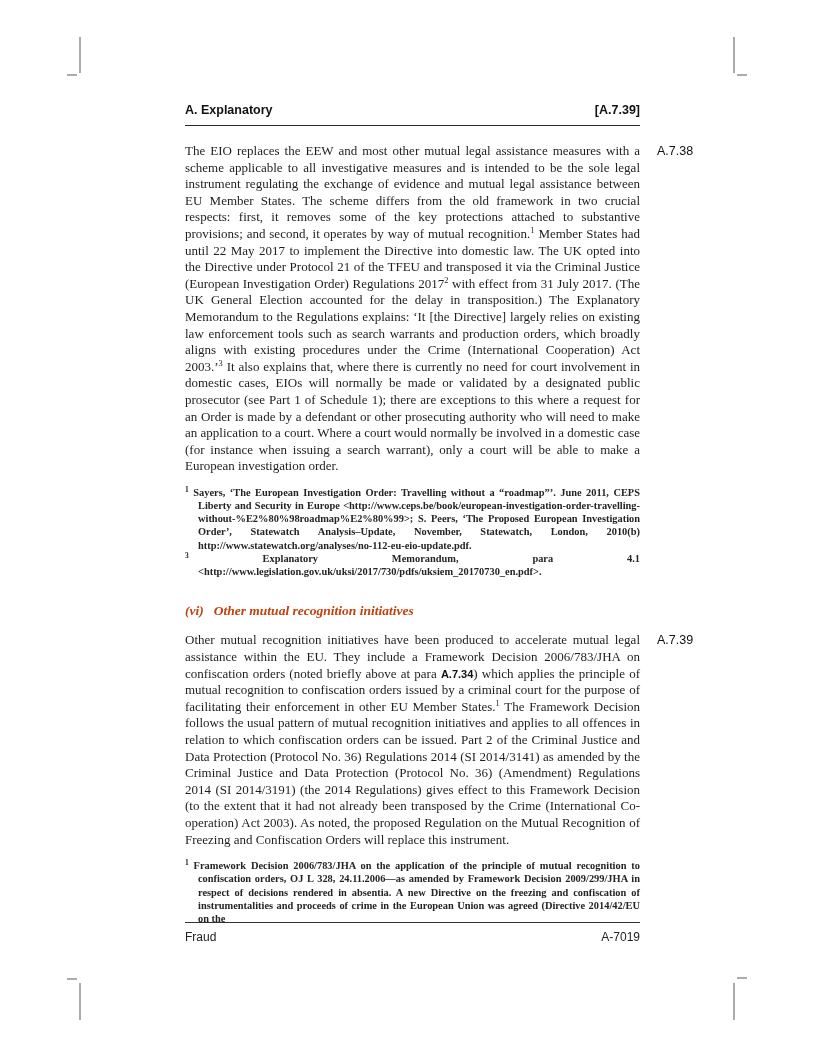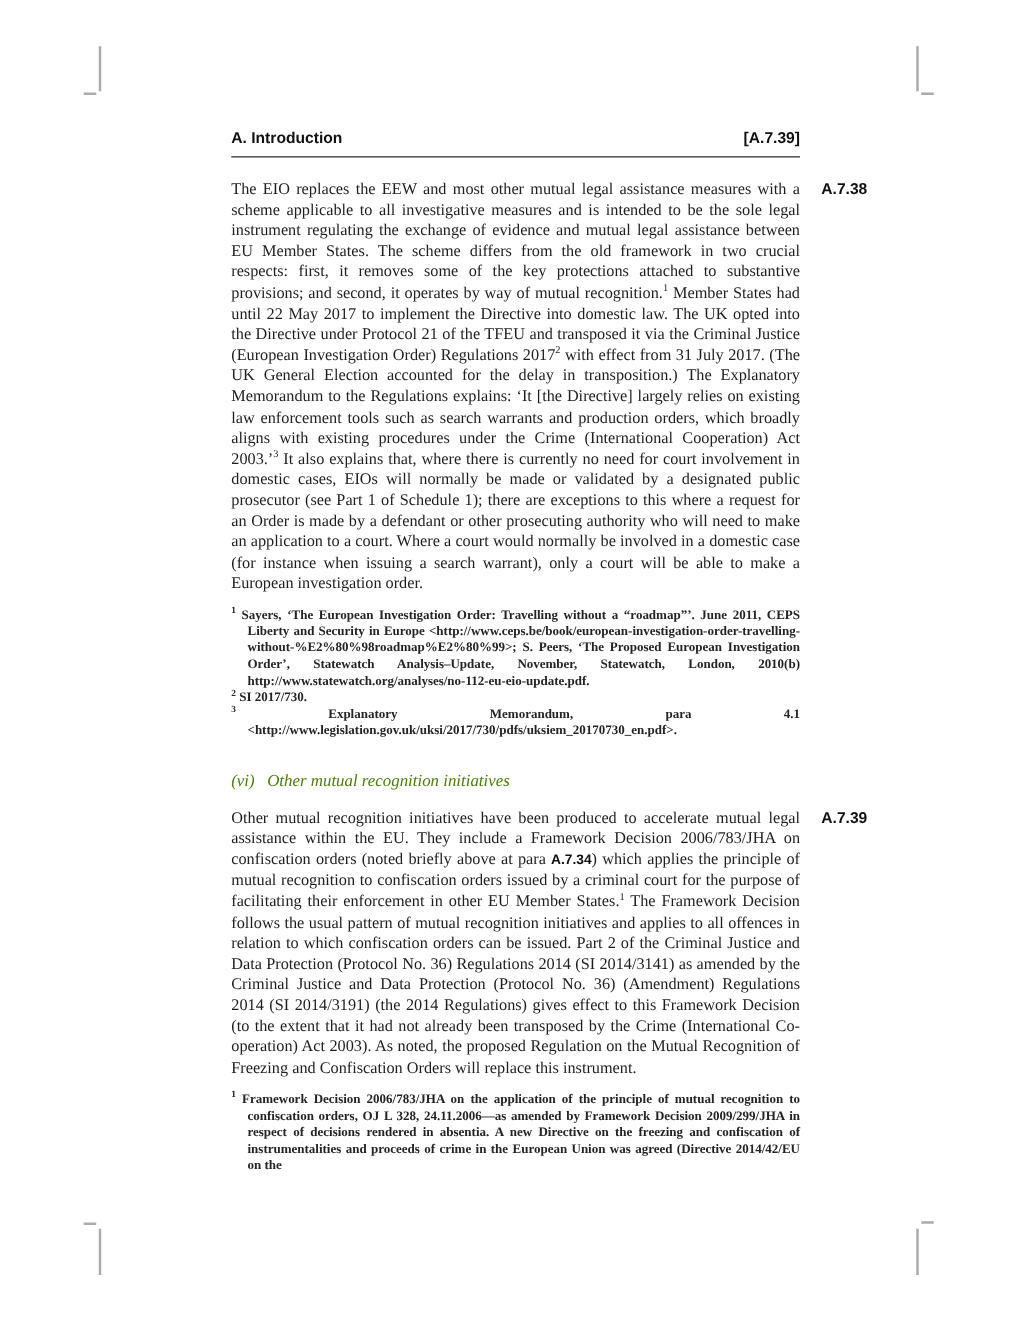--- a/index.html
+++ b/index.html
@@ -55,21 +55,21 @@
     font-weight: bold;
     font-size: 11px;
     color: #111;
   }
   .margin-note {
     position: absolute;
     left: 100%;
     top: 1px;
     margin-left: 17px;
     font-family: "Liberation Sans", sans-serif;
-    font-weight: bold;
+    font-weight: normal;
     font-size: 12.5px;
     color: #111;
     white-space: nowrap;
   }
   .footnotes {
     font-size: 10.4px;
     line-height: 13.2px;
     color: #242424;
     margin-bottom: 25px;
     font-weight: bold;
@@ -78,24 +78,24 @@
     padding-left: 13px;
     text-indent: -13px;
     text-align: justify;
     overflow-wrap: break-word;
   }
   .footnote sup { font-size: 72%; line-height: 0; }
   .footnotes.last { margin-bottom: 16px; }
   .subheading {
     font-family: "Liberation Serif", serif;
     font-style: italic;
-    font-weight: normal;
+    font-weight: bold;
     font-size: 13.5px;
     line-height: 1.2;
-    color: #4d7c0f;
+    color: #c2410c;
     margin: 0 0 13px 0;
   }
   .subheading .sub-num { margin-right: 10px; }
   .running-footer {
     position: absolute;
     left: 185px;
     top: 922px;
     width: 455px;
     border-top: 1.1px solid #333;
     padding-top: 7px;
@@ -116,37 +116,33 @@
   <div class="crop tr-v"></div>
   <div class="crop tr-h"></div>
   <div class="crop bl-v"></div>
   <div class="crop bl-h"></div>
   <div class="crop br-v"></div>
   <div class="crop br-h"></div>
 
   <div class="content">
 
     <div class="running-header">
-      <span>A. Introduction</span>
+      <span>A. Explanatory</span>
       <span>[A.7.39]</span>
     </div>
 
     <div class="para-block">
       <p class="body-text"><span>The EIO replaces the EEW and most other mutual legal assistance measures with a scheme applicable to all investigative measures and is intended to be the sole legal instrument regulating the exchange of evidence and mutual legal assistance between EU Member States. The scheme differs from the old framework in two crucial respects: first, it removes some of the key protections attached to substantive provisions; and second, it operates by way of mutual recognition.</span><sup>1</sup><span> Member States had until 22 May 2017 to implement the Directive into domestic law. The UK opted into the Directive under Protocol 21 of the TFEU and transposed it via the Criminal Justice (European Investigation Order) Regulations 2017</span><sup>2</sup><span> with effect from 31 July 2017. (The UK General Election accounted for the delay in transposition.) The Explanatory Memorandum to the Regulations explains: ‘It [the Directive] largely relies on existing law enforcement tools such as search warrants and production orders, which broadly aligns with existing procedures under the Crime (International Cooperation) Act 2003.’</span><sup>3</sup><span> It also explains that, where there is currently no need for court involvement in domestic cases, EIOs will normally be made or validated by a designated public prosecutor (see Part 1 of Schedule 1); there are exceptions to this where a request for an Order is made by a defendant or other prosecuting authority who will need to make an application to a court. Where a court would normally be involved in a domestic case (for instance when issuing a search warrant), only a court will be able to make a European investigation order.</span></p>
       <span class="margin-note">A.7.38</span>
     </div>
 
     <div class="footnotes">
       <div class="footnote">
         <sup>1</sup>
         <span>Sayers, ‘The European Investigation Order: Travelling without a “roadmap”’. June 2011, CEPS Liberty and Security in Europe &lt;http://www.ceps.be/book/european-investigation-order-travelling-without-%E2%80%98roadmap%E2%80%99&gt;; S. Peers, ‘The Proposed European Investigation Order’, Statewatch Analysis–Update, November, Statewatch, London, 2010(b) http://www.statewatch.org/analyses/no-112-eu-eio-update.pdf.</span>
-      </div>
-      <div class="footnote">
-        <sup>2</sup>
-        <span>SI 2017/730.</span>
       </div>
       <div class="footnote">
         <sup>3</sup>
         <span>Explanatory Memorandum, para 4.1 &lt;http://www.legislation.gov.uk/uksi/2017/730/pdfs/uksiem_20170730_en.pdf&gt;.</span>
       </div>
     </div>
 
     <h2 class="subheading">
       <span class="sub-num">(vi)</span><span>Other mutual recognition initiatives</span>
     </h2>
@@ -158,14 +154,18 @@
 
     <div class="footnotes last">
       <div class="footnote">
         <sup>1</sup>
         <span>Framework Decision 2006/783/JHA on the application of the principle of mutual recognition to confiscation orders, OJ L 328, 24.11.2006—as amended by Framework Decision 2009/299/JHA in respect of decisions rendered in absentia. A new Directive on the freezing and confiscation of instrumentalities and proceeds of crime in the European Union was agreed (Directive 2014/42/EU on the</span>
       </div>
     </div>
 
   </div>
 
+  <div class="running-footer">
+    <span>Fraud</span>
+    <span>A-7019</span>
+  </div>
 
 </div>
 
 </body></html>

